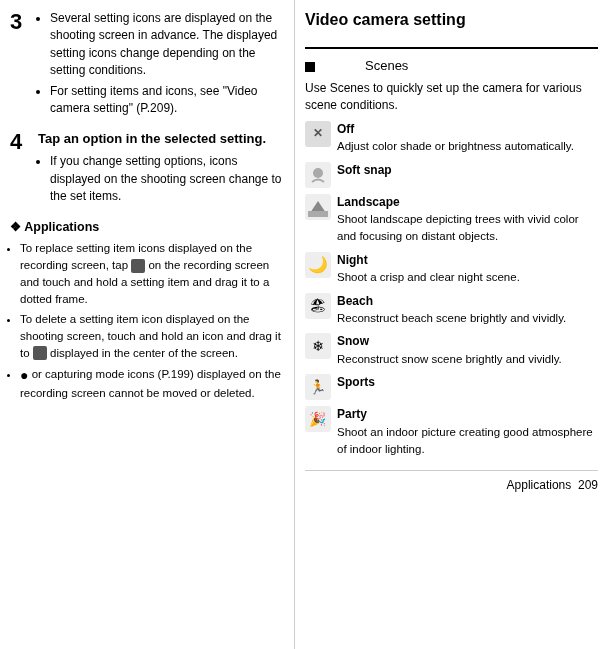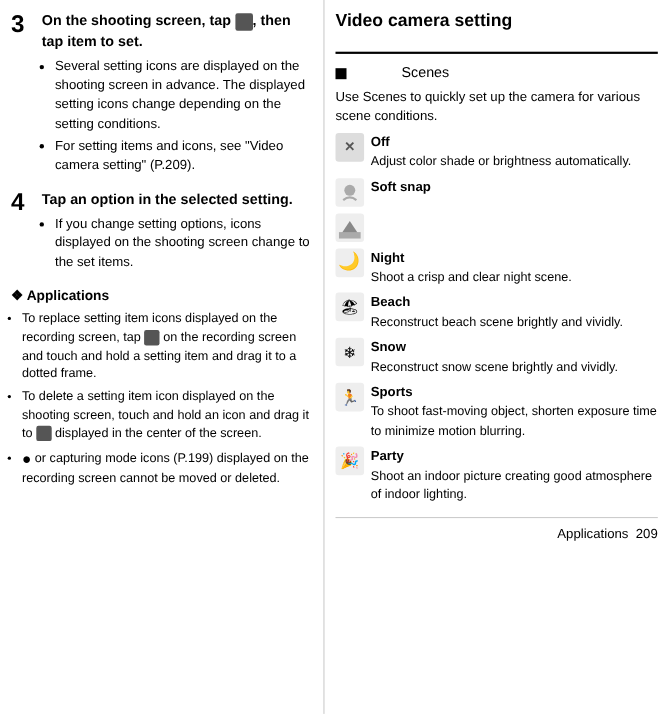--- a/index.html
+++ b/index.html
@@ -155,23 +155,20 @@
 </head>
 <body>
 
 <div class="page-wrapper" style="position:relative; width:608px; display:flex; min-height:649px;">
 
   <div class="left-col">
 
     <div class="step-row">
       <div class="step-num">3</div>
       <div class="step-content">
-        <div class="step-title">
-          On the shooting screen, tap <span style="display:inline-block;width:16px;height:16px;background:#555;border-radius:2px;vertical-align:middle;"></span>, then tap item to set.
-        </div>
         <div class="step-body">
           <ul>
             <li>Several setting icons are displayed on the shooting screen in advance. The displayed setting icons change depending on the setting conditions.</li>
             <li>For setting items and icons, see "Video camera setting" (P.209).</li>
           </ul>
         </div>
       </div>
     </div>
 
     <div class="step-row">
@@ -233,20 +230,24 @@
       </div>
     </div>
 
     <div class="scene-item">
       <div class="scene-icon" style="background:#eee;">
         <svg width="20" height="20" viewBox="0 0 20 20">
             <polygon points="2,16 10,4 18,16" fill="#888"></polygon>
             <rect x="0" y="14" width="20" height="6" fill="#aaa"></rect>
           </svg>
       </div>
+      <div class="scene-text">
+        <span class="scene-name">Landscape</span><br>
+        <span class="scene-desc">Shoot landscape depicting trees with vivid color and focusing on distant objects.</span>
+      </div>
     </div>
 
     <div class="scene-item">
       <div class="scene-icon" style="background:#eee; font-size:16px;">🌙</div>
       <div class="scene-text">
         <span class="scene-name">Night</span><br>
         <span class="scene-desc">Shoot a crisp and clear night scene.</span>
       </div>
     </div>
 
@@ -263,21 +264,20 @@
       <div class="scene-text">
         <span class="scene-name">Snow</span><br>
         <span class="scene-desc">Reconstruct snow scene brightly and vividly.</span>
       </div>
     </div>
 
     <div class="scene-item">
       <div class="scene-icon" style="background:#eee; font-size:14px;">🏃</div>
       <div class="scene-text">
         <span class="scene-name">Sports</span><br>
-        <span class="scene-desc">To shoot fast-moving object, shorten exposure time to minimize motion blurring.</span>
       </div>
     </div>
 
     <div class="scene-item">
       <div class="scene-icon" style="background:#eee; font-size:14px;">🎉</div>
       <div class="scene-text">
         <span class="scene-name">Party</span><br>
         <span class="scene-desc">Shoot an indoor picture creating good atmosphere of indoor lighting.</span>
       </div>
     </div>

